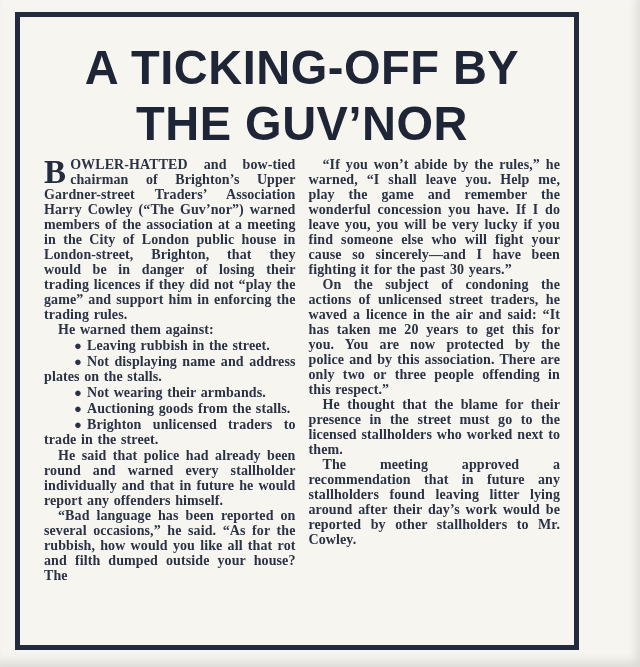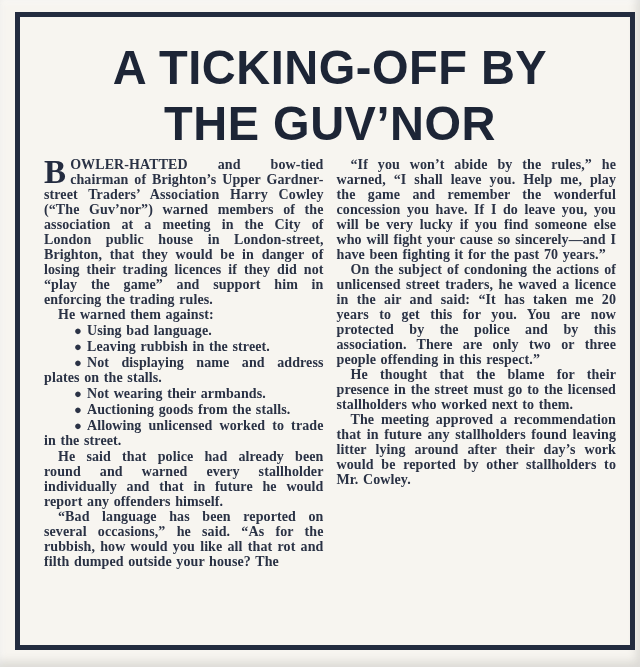--- a/index.html
+++ b/index.html
@@ -11,21 +11,21 @@
   }
   .scan {
     position: relative;
     width: 640px; height: 667px;
     background: #f7f5f0;
     box-shadow: inset -3px -5px 10px rgba(90,90,85,0.18), inset 2px 2px 6px rgba(255,255,255,0.6);
   }
   .frame {
     position: absolute;
     left: 15px; top: 12px;
-    width: 620px; height: 638px;
+    width: 564px; height: 638px;
     box-sizing: border-box;
     border: 5px solid #232c3f;
     padding: 18px 14px 10px 24px;
   }
   .headline {
     margin: 4px 0 10px 0;
     text-align: center;
     font-family: "Liberation Sans", sans-serif;
     font-weight: bold;
     color: #1d2536;
@@ -77,33 +77,32 @@
       <span class="hl-line">THE GUV’NOR</span>
     </h1>
 
     <div class="cols">
 
       <div class="col">
         <p class="lead"><span class="dropcap">B</span><span>OWLER-HATTED and bow-tied chairman of Brighton’s Upper Gardner-street Traders’ Association Harry Cowley (“The Guv’nor”) warned members of the association at a meeting in the City of London public house in London-street, Brighton, that they would be in danger of losing their trading licences if they did not “play the game” and support him in enforcing the trading rules.</span></p>
 
         <p class="indent">He warned them against:</p>
 
-        <p class="bullet-para"><span class="bullet">●</span><span>Using bad language.</span></p>
         <p class="bullet-para"><span class="bullet">●</span><span>Leaving rubbish in the street.</span></p>
         <p class="bullet-para"><span class="bullet">●</span><span>Not displaying name and address plates on the stalls.</span></p>
         <p class="bullet-para"><span class="bullet">●</span><span>Not wearing their armbands.</span></p>
         <p class="bullet-para"><span class="bullet">●</span><span>Auctioning goods from the stalls.</span></p>
-        <p class="bullet-para"><span class="bullet">●</span><span>Allowing unlicensed worked to trade in the street.</span></p>
+        <p class="bullet-para"><span class="bullet">●</span><span>Brighton unlicensed traders to trade in the street.</span></p>
 
         <p class="indent">He said that police had already been round and warned every stallholder individually and that in future he would report any offenders himself.</p>
         <p class="indent">“Bad language has been reported on several occasions,” he said. “As for the rubbish, how would you like all that rot and filth dumped outside your house?  The</p>
       </div>
 
       <div class="col">
-        <p class="indent">“If you won’t abide by the rules,” he warned, “I shall leave you.  Help me, play the game and remember the wonderful concession you have.  If I do leave you, you will be very lucky if you find someone else who will fight your cause so sincerely—and I have been fighting it for the past 70 years.”</p>
+        <p class="indent">“If you won’t abide by the rules,” he warned, “I shall leave you.  Help me, play the game and remember the wonderful concession you have.  If I do leave you, you will be very lucky if you find someone else who will fight your cause so sincerely—and I have been fighting it for the past 30 years.”</p>
         <p class="indent">On the subject of condoning the actions of unlicensed street traders, he waved a licence in the air and said: “It has taken me 20 years to get this for you.  You are now protected by the police and by this association.  There are only two or three people offending in this respect.”</p>
         <p class="indent">He thought that the blame for their presence in the street must go to the licensed stallholders who worked next to them.</p>
         <p class="indent">The meeting approved a recommendation that in future any stallholders found leaving litter lying around after their day’s work would be reported by other stallholders to Mr. Cowley.</p>
       </div>
 
     </div>
   </div>
 </div>
 
 </body></html>

